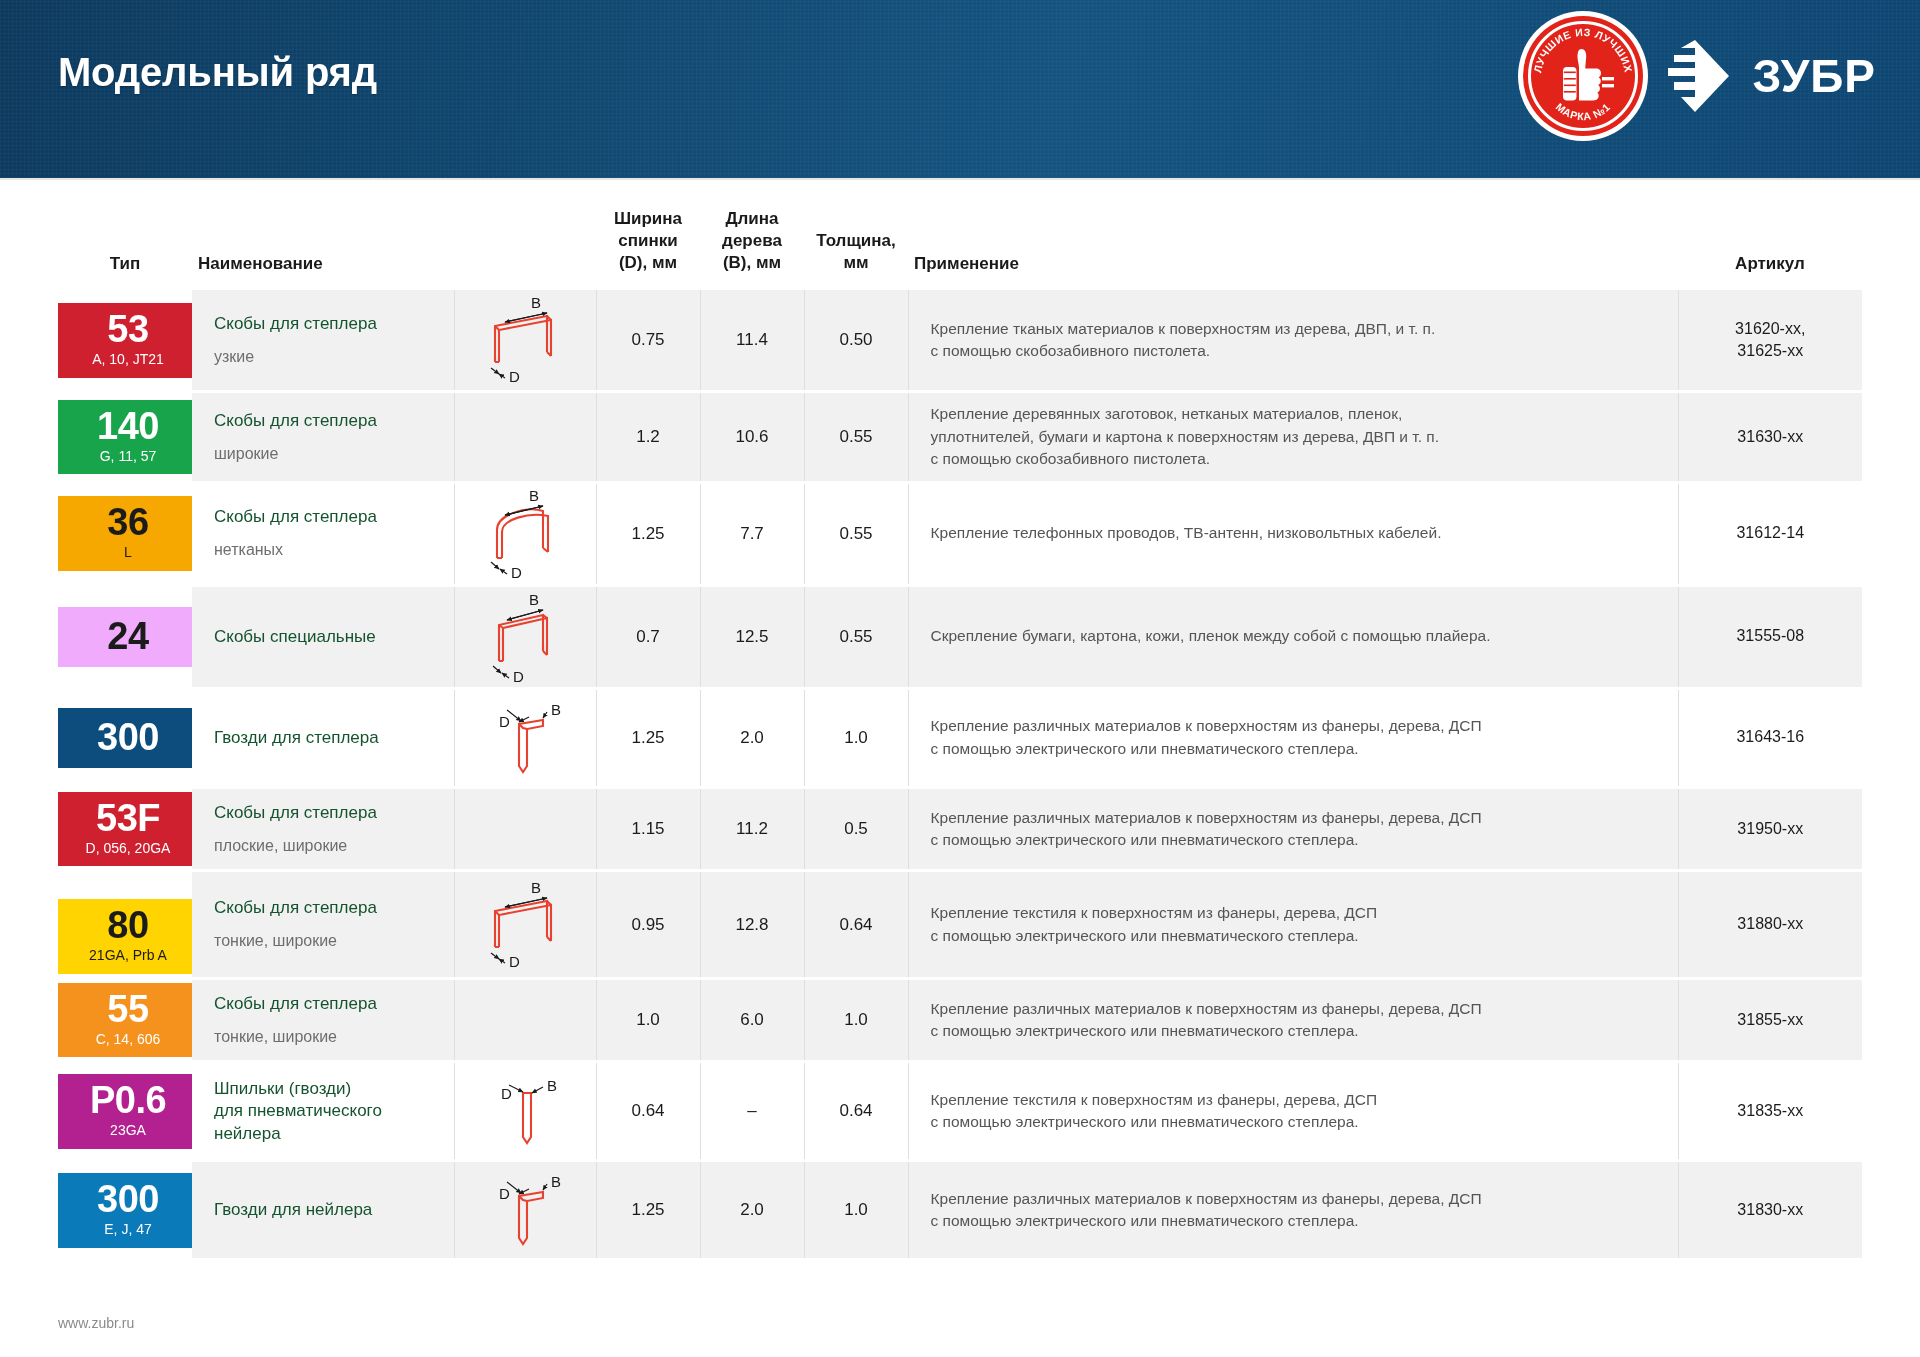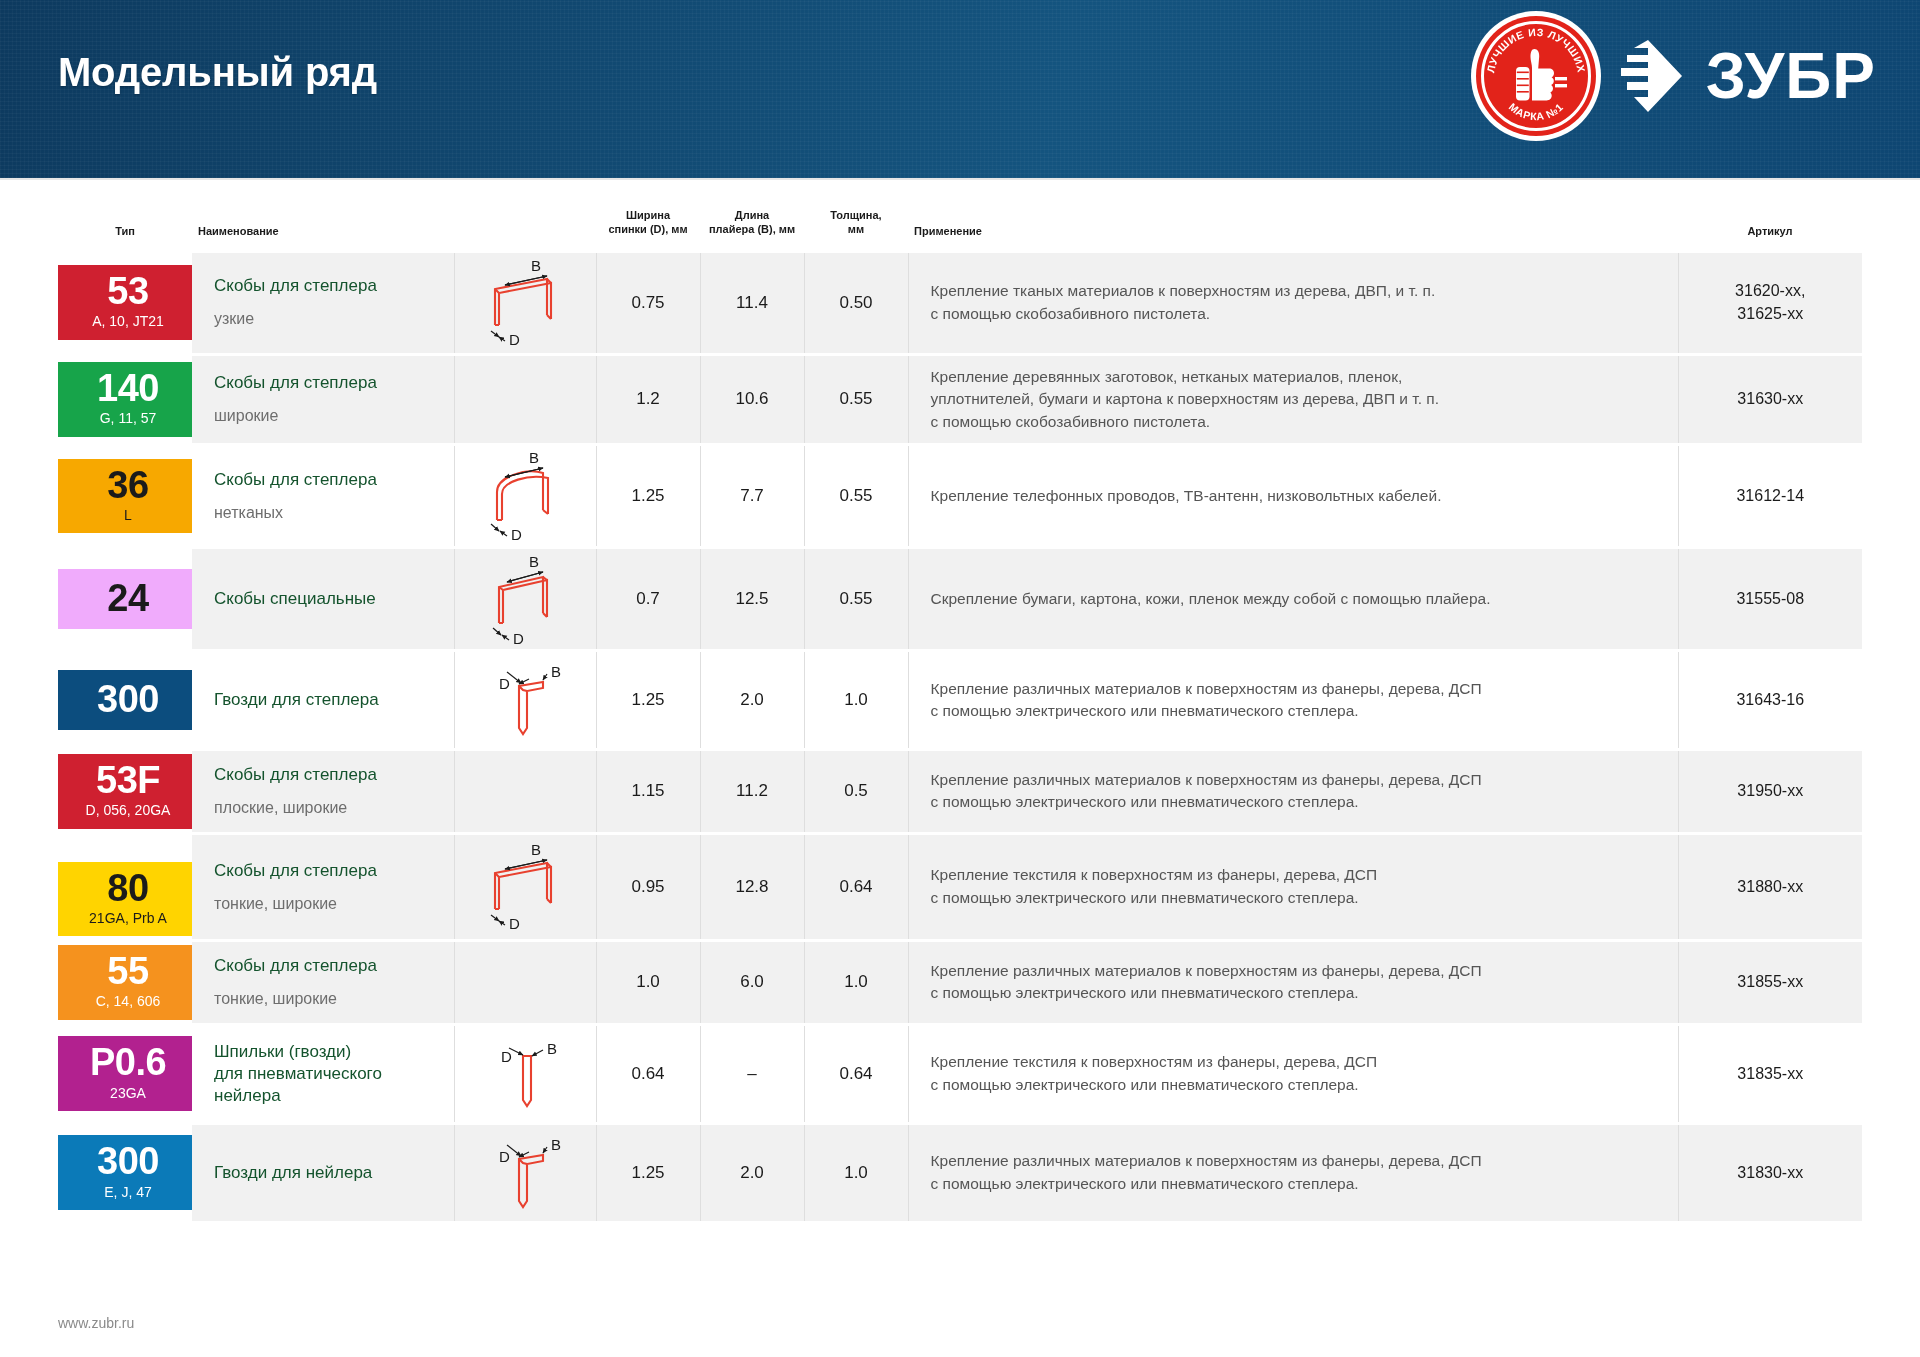--- a/index.html
+++ b/index.html
@@ -48,32 +48,32 @@
   }
   .badge-seal{
     position:relative;width:120px;height:120px;border-radius:50%;
     background:#e2231a;
     box-shadow:0 0 0 5px #ffffff;
   }
   .seal-ring{position:absolute;inset:5px;border-radius:50%;border:3px solid #fff;}
   .seal-svg{position:absolute;inset:0;width:100%;height:100%;}
   .logo-mark{width:66px;height:76px;flex:0 0 auto;}
   .logo-word{
-    color:#fff;font-size:64px;font-weight:bold;letter-spacing:1px;
+    color:#fff;font-size:46px;font-weight:bold;letter-spacing:1px;
     line-height:1;font-family:"Liberation Sans","DejaVu Sans",sans-serif;
   }
 
   
   .table-wrap{padding:0 58px;}
   table.models{
     width:1804px;border-collapse:collapse;table-layout:fixed;
     margin-top:10px;
   }
   table.models th{
-    font-size:11px;font-weight:bold;color:#1a1a1a;
+    font-size:17px;font-weight:bold;color:#1a1a1a;
     padding:18px 6px 16px 6px;vertical-align:bottom;
     background:#fff;border:none;
   }
   th.h-type{width:122px;text-align:center;}
   th.h-name{width:250px;text-align:left;padding-left:22px;}
   th.h-pic{width:130px;}
   th.h-num{width:92px;text-align:center;line-height:1.3;}
   th.h-app{text-align:left;padding-left:22px;}
   th.h-art{width:172px;text-align:center;}
 
@@ -194,21 +194,21 @@
         <tr>
           <th class="h-type">Тип</th>
           <th class="h-name">Наименование</th>
           <th class="h-pic"></th>
           <th class="h-num">
             <div>Ширина</div>
             <div>спинки (D), мм</div>
           </th>
           <th class="h-num">
             <div>Длина</div>
-            <div>плайера (B), мм</div>
+            <div>дерева (B), мм</div>
           </th>
           <th class="h-num">
             <div>Толщина,</div>
             <div>мм</div>
           </th>
           <th class="h-app">Применение</th>
           <th class="h-art">Артикул</th>
         </tr>
       </thead>
       <tbody id="tbody">

